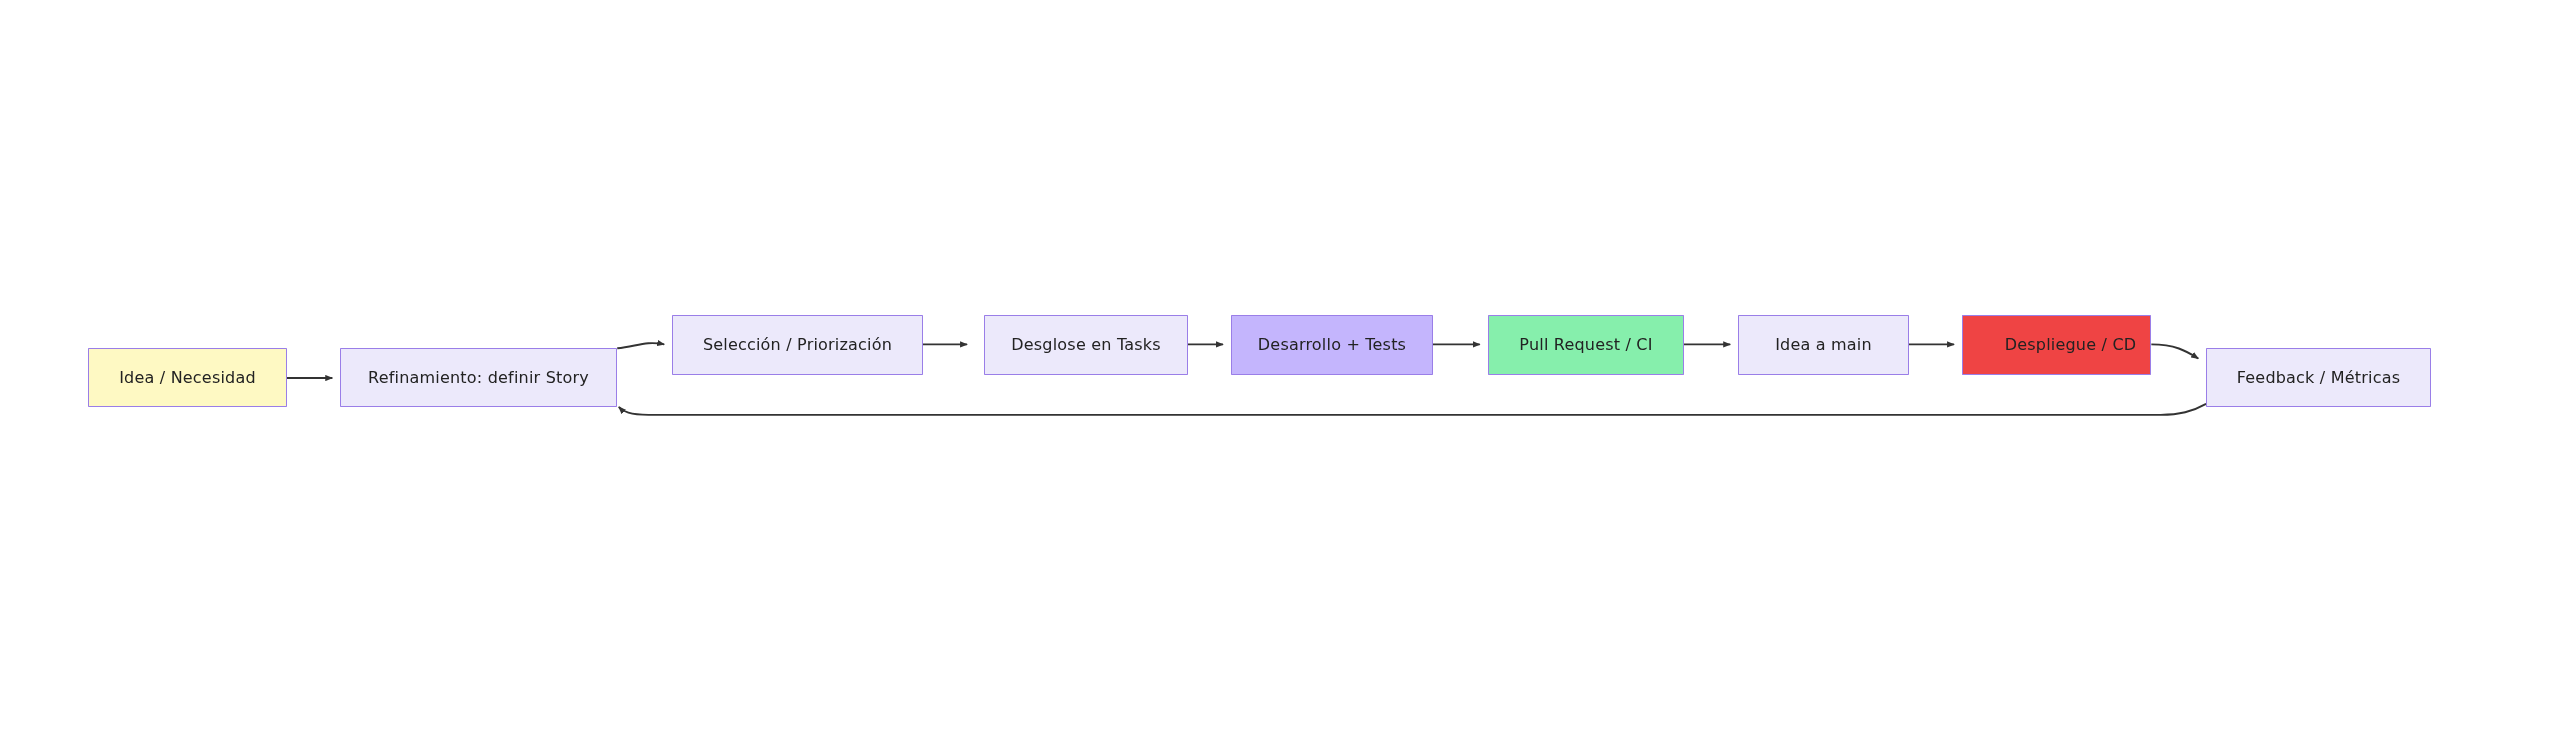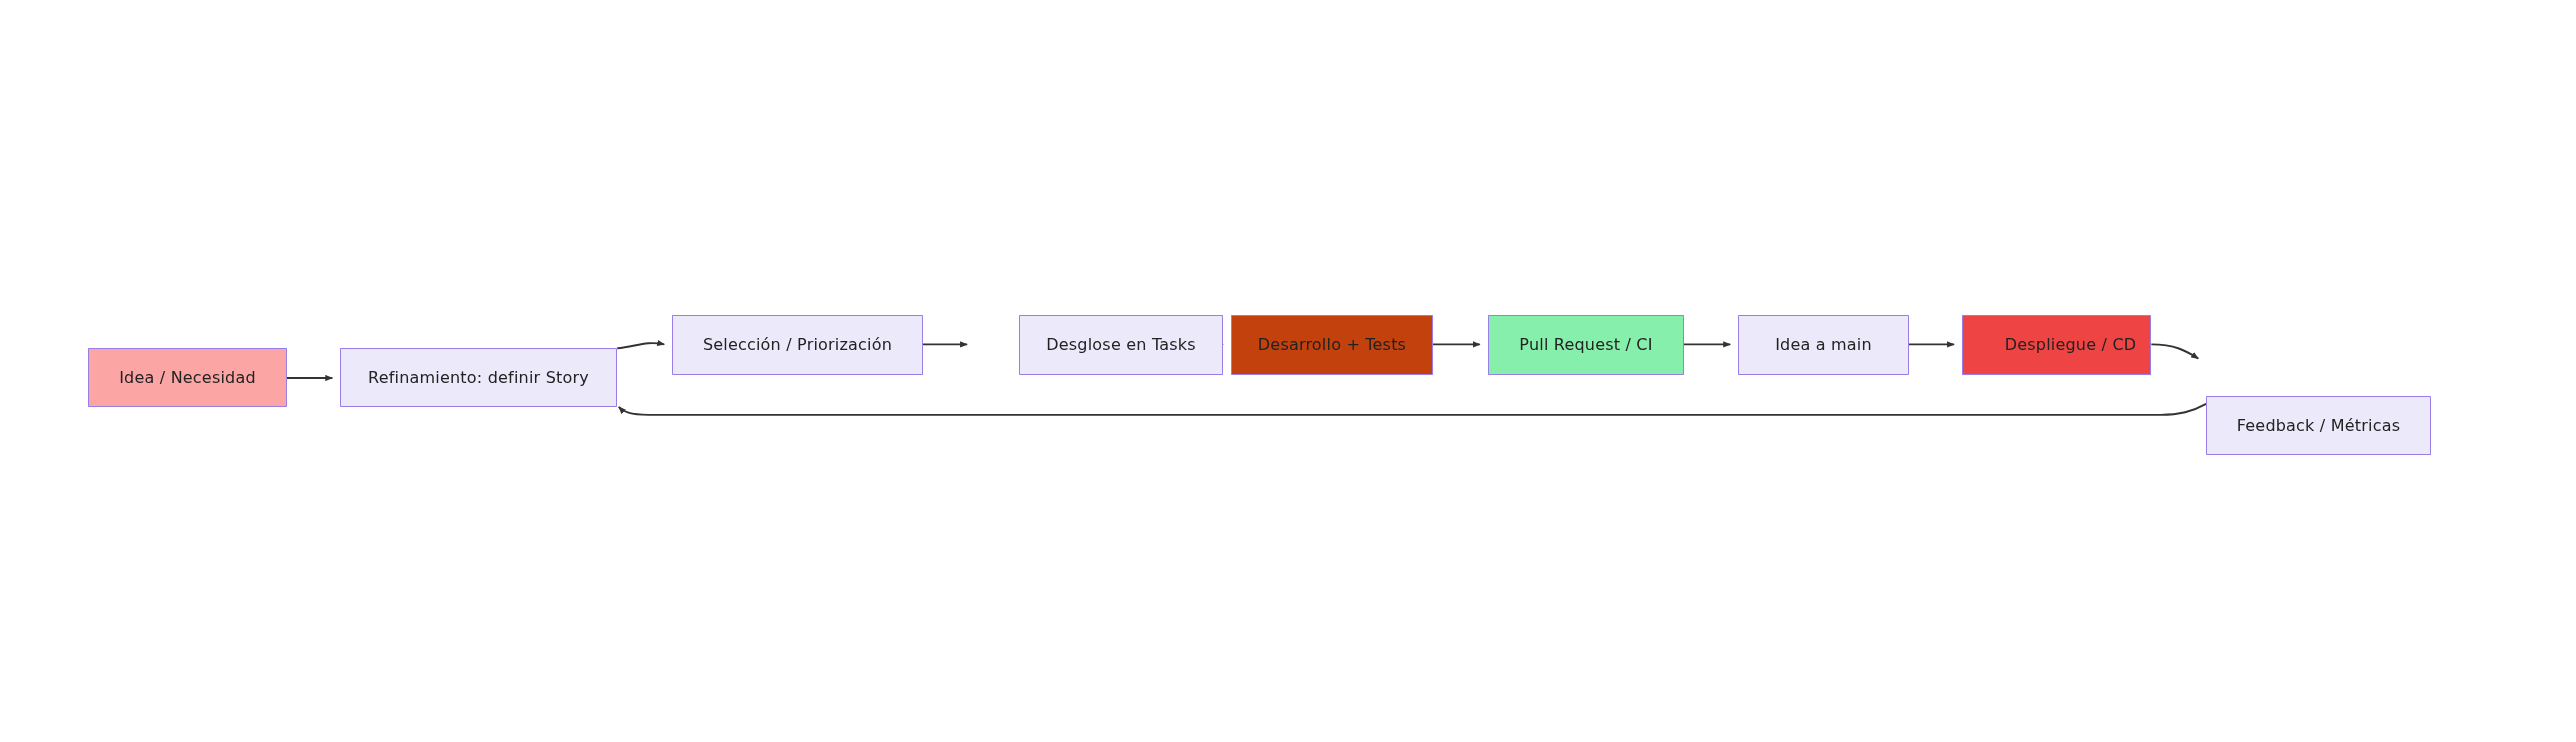--- a/index.html
+++ b/index.html
@@ -71,50 +71,50 @@
 
     <path d="M2150,440 L2210,440" fill="none" stroke="#333333" stroke-width="2.4" marker-end="url(#arrowhead)"></path>
 
     <path d="M2438,440 L2496,440" fill="none" stroke="#333333" stroke-width="2.4" marker-end="url(#arrowhead)"></path>
 
     <path d="M2748,440 C 2778,440 2792,448 2808,458" fill="none" stroke="#333333" stroke-width="2.4" marker-end="url(#arrowhead)"></path>
 
     <path d="M2818,516 C 2800,526 2784,530 2760,530 L 828,530 C 804,530 796,526 790,520" fill="none" stroke="#333333" stroke-width="2.4" marker-end="url(#arrowhead)"></path>
   </svg>
 
-  <div class="node" style="left: 88px; top: 348px; width: 199px; height: 59px; background: #fca5a5; border-color: rgb(154, 126, 232); color: rgb(34, 34, 34); justify-content: center;">
+  <div class="node" style="left: 88px; top: 348px; width: 199px; height: 59px; background: #fef9c3; border-color: rgb(154, 126, 232); color: rgb(34, 34, 34); justify-content: center;">
     <span class="node-label">Idea / Necesidad</span>
   </div>
 
   <div class="node" style="left: 340px; top: 348px; width: 277px; height: 59px; background: rgb(236, 233, 251); border-color: rgb(154, 126, 232); color: rgb(34, 34, 34);">
     <span class="node-label">Refinamiento: definir Story</span>
   </div>
 
   <div class="node" style="left: 672px; top: 315px; width: 251px; height: 60px; background: rgb(236, 233, 251); border-color: rgb(154, 126, 232); color: rgb(34, 34, 34);">
     <span class="node-label">Selección / Priorización</span>
   </div>
 
-  <div class="node" style="left: 1019px; top: 315px; width: 204px; height: 60px; background: rgb(236, 233, 251); border-color: rgb(154, 126, 232); color: rgb(34, 34, 34);">
+  <div class="node" style="left: 984px; top: 315px; width: 204px; height: 60px; background: rgb(236, 233, 251); border-color: rgb(154, 126, 232); color: rgb(34, 34, 34);">
     <span class="node-label">Desglose en Tasks</span>
   </div>
 
-  <div class="node" style="left: 1231px; top: 315px; width: 202px; height: 60px; background: #c2410c; border-color: rgb(154, 126, 232); color: rgb(34, 34, 34);">
+  <div class="node" style="left: 1231px; top: 315px; width: 202px; height: 60px; background: #c4b5fd; border-color: rgb(154, 126, 232); color: rgb(34, 34, 34);">
     <span class="node-label">Desarrollo + Tests</span>
   </div>
 
   <div class="node" style="left: 1488px; top: 315px; width: 196px; height: 60px; background: #86efac; border-color: rgb(154, 126, 232); color: rgb(34, 34, 34);">
     <span class="node-label">Pull Request / CI</span>
   </div>
 
   <div class="node" style="left: 1738px; top: 315px; width: 171px; height: 60px; background: rgb(236, 233, 251); border-color: rgb(154, 126, 232); color: rgb(34, 34, 34);">
     <span class="node-label">Idea a main</span>
   </div>
 
   <div class="node" style="left: 1962px; top: 315px; width: 189px; height: 60px; background: #ef4444; border-color: rgb(154, 126, 232); color: rgb(34, 34, 34); padding-left: 28px;">
     <span class="node-label">Despliegue / CD</span>
   </div>
 
-  <div class="node" style="left: 2206px; top: 348px; width: 225px; height: 59px; background: rgb(236, 233, 251); border-color: rgb(154, 126, 232); color: rgb(34, 34, 34); margin-top: 48px;">
+  <div class="node" style="left: 2206px; top: 348px; width: 225px; height: 59px; background: rgb(236, 233, 251); border-color: rgb(154, 126, 232); color: rgb(34, 34, 34);">
     <span class="node-label">Feedback / Métricas</span>
   </div>
 
 </div>
 
 
 </body></html>

